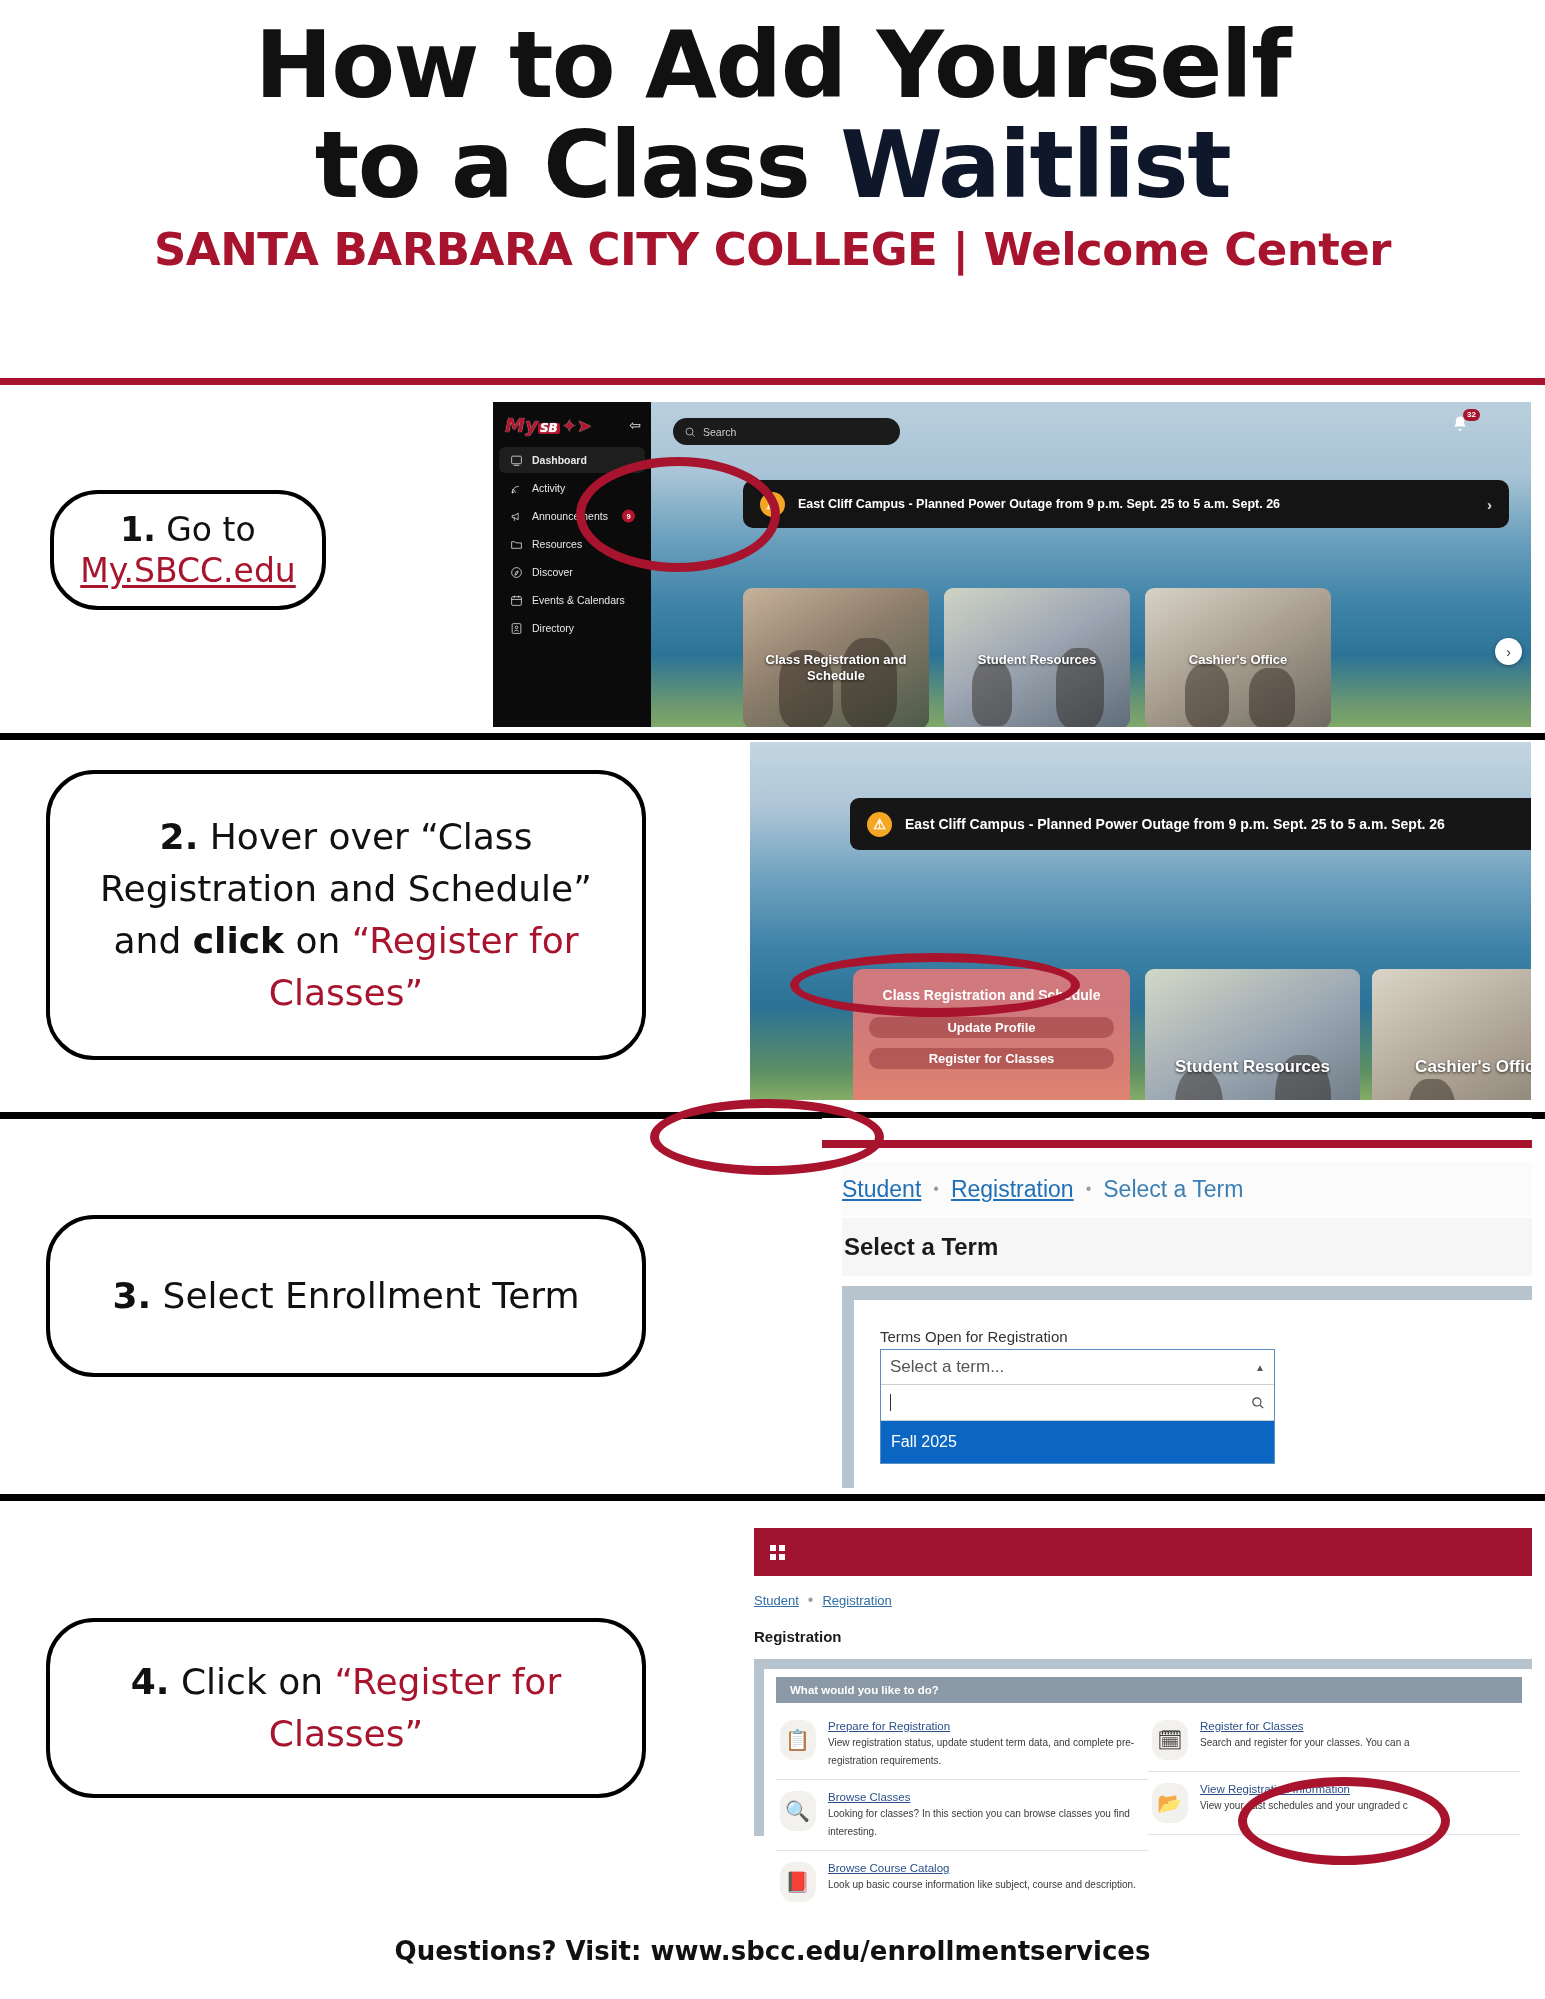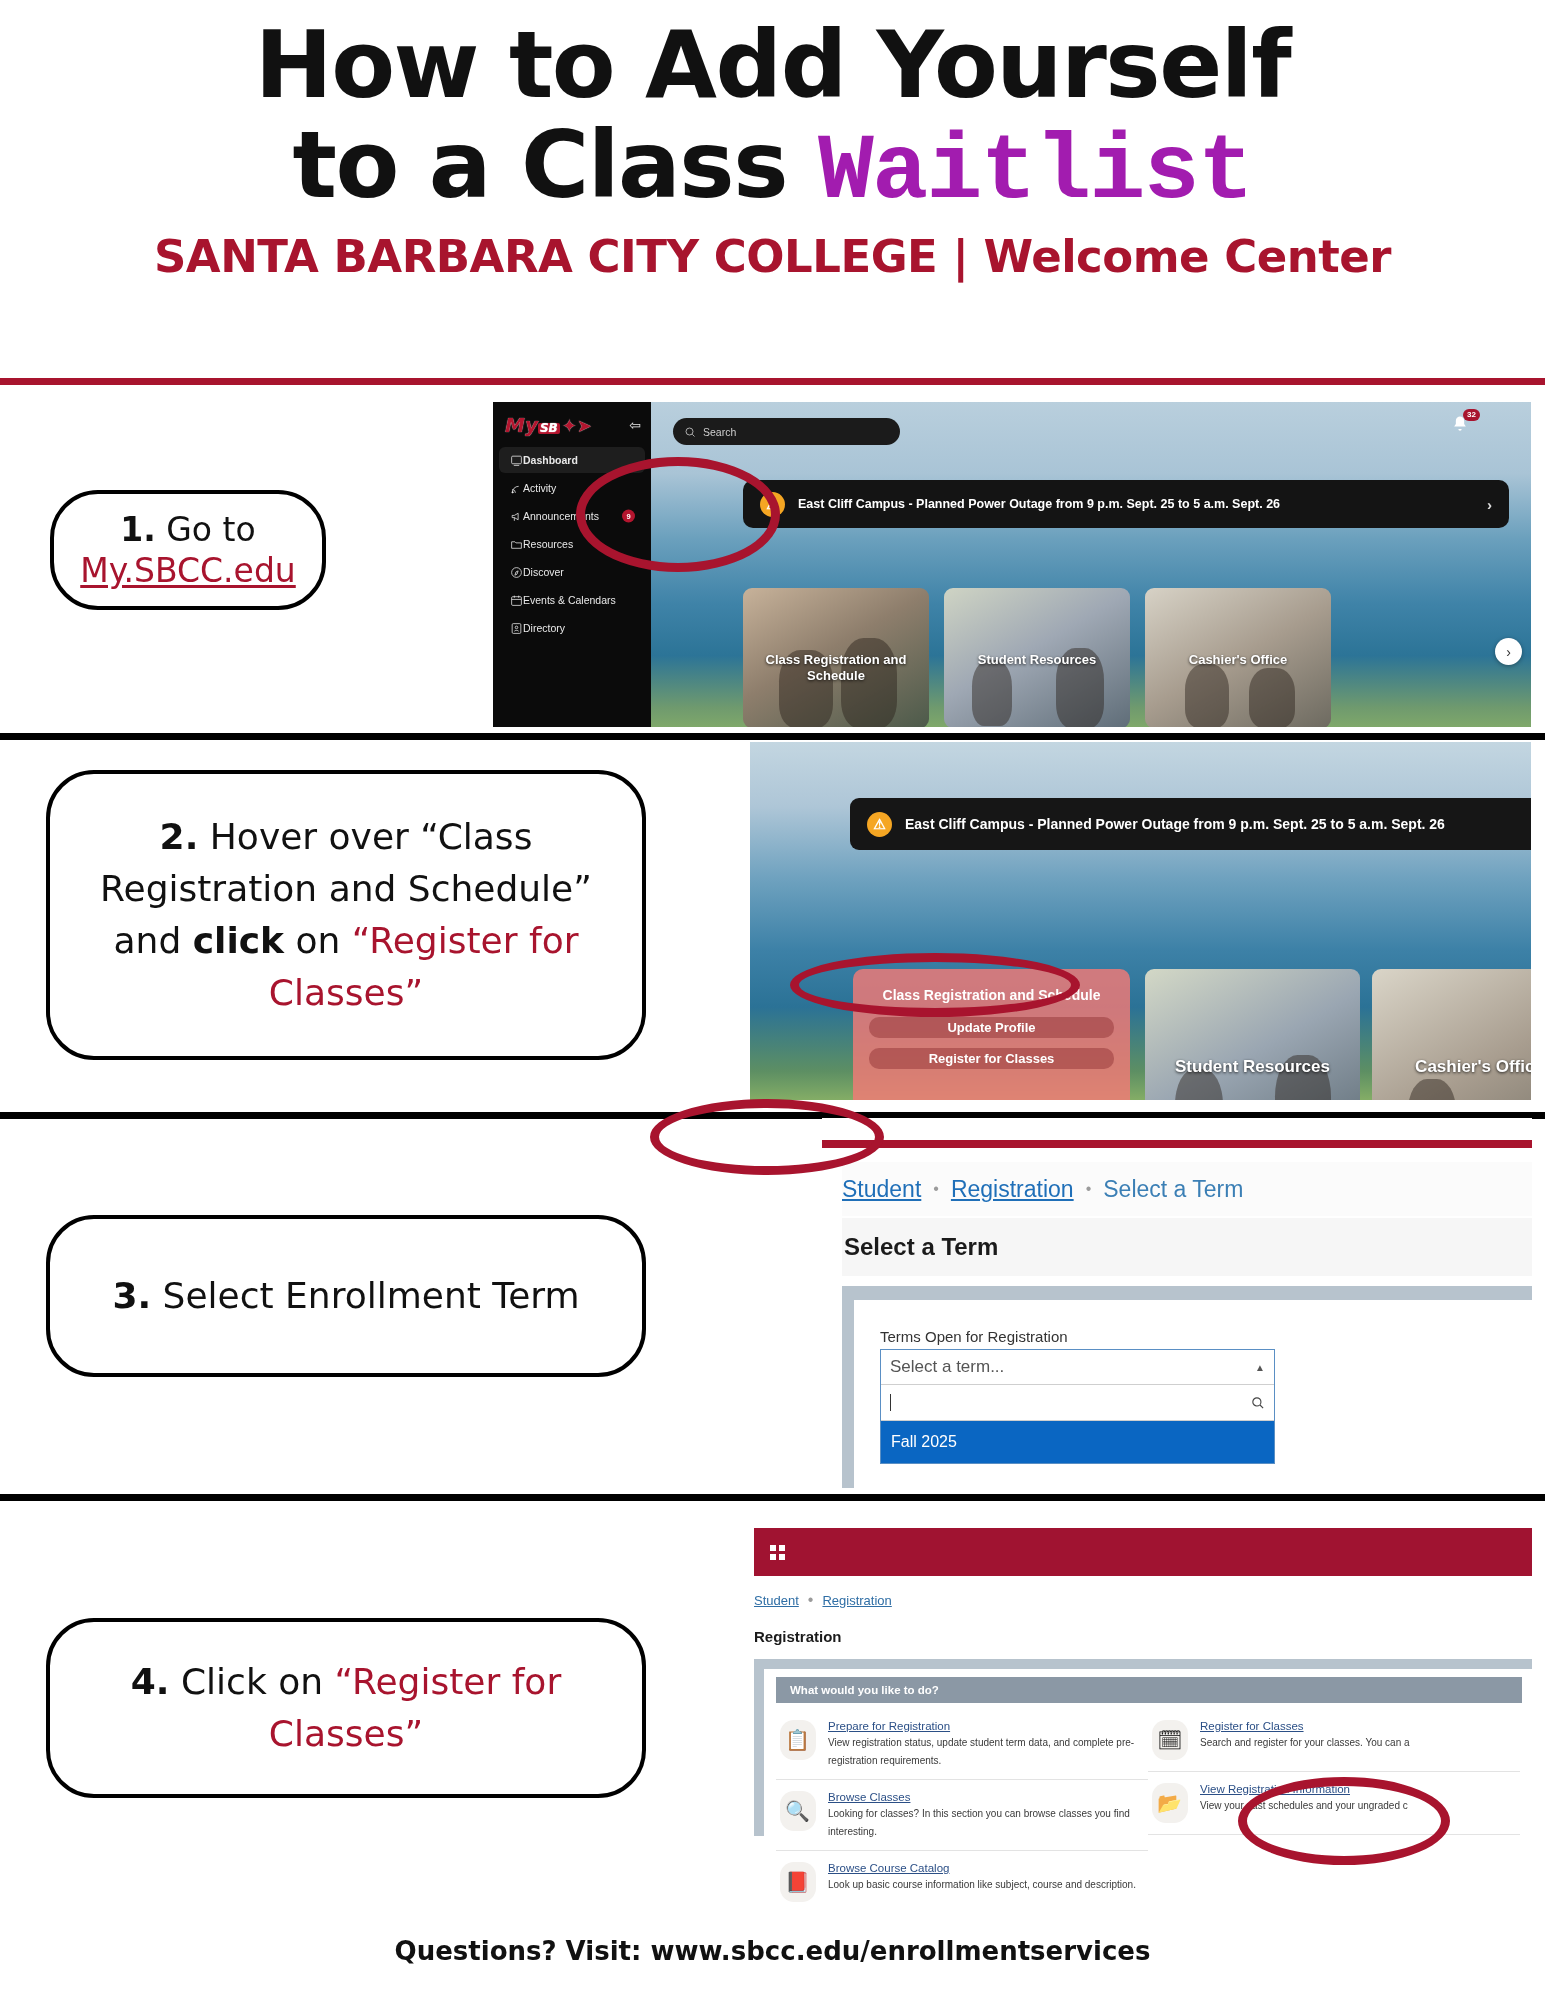--- a/index.html
+++ b/index.html
@@ -15,21 +15,21 @@
   
   .header { padding-top: 16px; text-align: center; }
   .title {
     font-family: "DejaVu Sans", sans-serif;
     font-weight: 700;
     font-size: 93px;
     line-height: 1.07;
     letter-spacing: -1.5px;
     color: #111111;
   }
-  .title .accent { color: #a21caf; font-family: Liberation Mono, monospace; }
+  .title .accent { color: #0f172a; }
   .subtitle {
     margin-top: 8px;
     font-family: "DejaVu Sans", sans-serif;
     font-weight: 700;
     font-size: 45px;
     letter-spacing: -0.5px;
     color: #A8142E;
   }
   .rule-red {
     position: absolute; left: 0; top: 378px;
@@ -87,21 +87,21 @@
     font-family:"DejaVu Sans", sans-serif; font-weight:800; font-style:italic;
     font-size:17px; line-height:0.9; color:#B3152E;
     text-shadow: 0 0 1px #fff;
   }
   .logo .my { font-size: 20px; }
   .logo .sb { display:inline-block; background:#B3152E; color:#fff; font-size:12px;
                padding:0 2px; border-radius:2px; }
   .logo-swoosh { color:#B3152E; font-size:18px; margin-left:2px; }
   .collapse-icon { color:#e8e8e8; font-size:14px; }
   .nav-item {
-    display:flex; align-items:center; gap:0;
+    display:flex; align-items:center; gap:9px;
     padding: 6px 10px; margin: 1px 6px; border-radius: 6px;
     color:#e9e9e9; font-size:10.5px; position:relative;
   }
   .nav-item.active { background:#1e1e1e; font-weight:700; }
   .nav-ic { width:14px; height:14px; flex:none; color:#f0f0f0; display:flex; align-items:center; justify-content:center; }
   .nav-ic svg { width:13px; height:13px; stroke:#f0f0f0; fill:none; stroke-width:1.4; }
   .badge-dot {
     position:absolute; right:10px; top:50%; transform:translateY(-50%);
     background:#B3152E; color:#fff; font-size:7.5px; font-weight:700;
     width:13px; height:13px; border-radius:50%;

